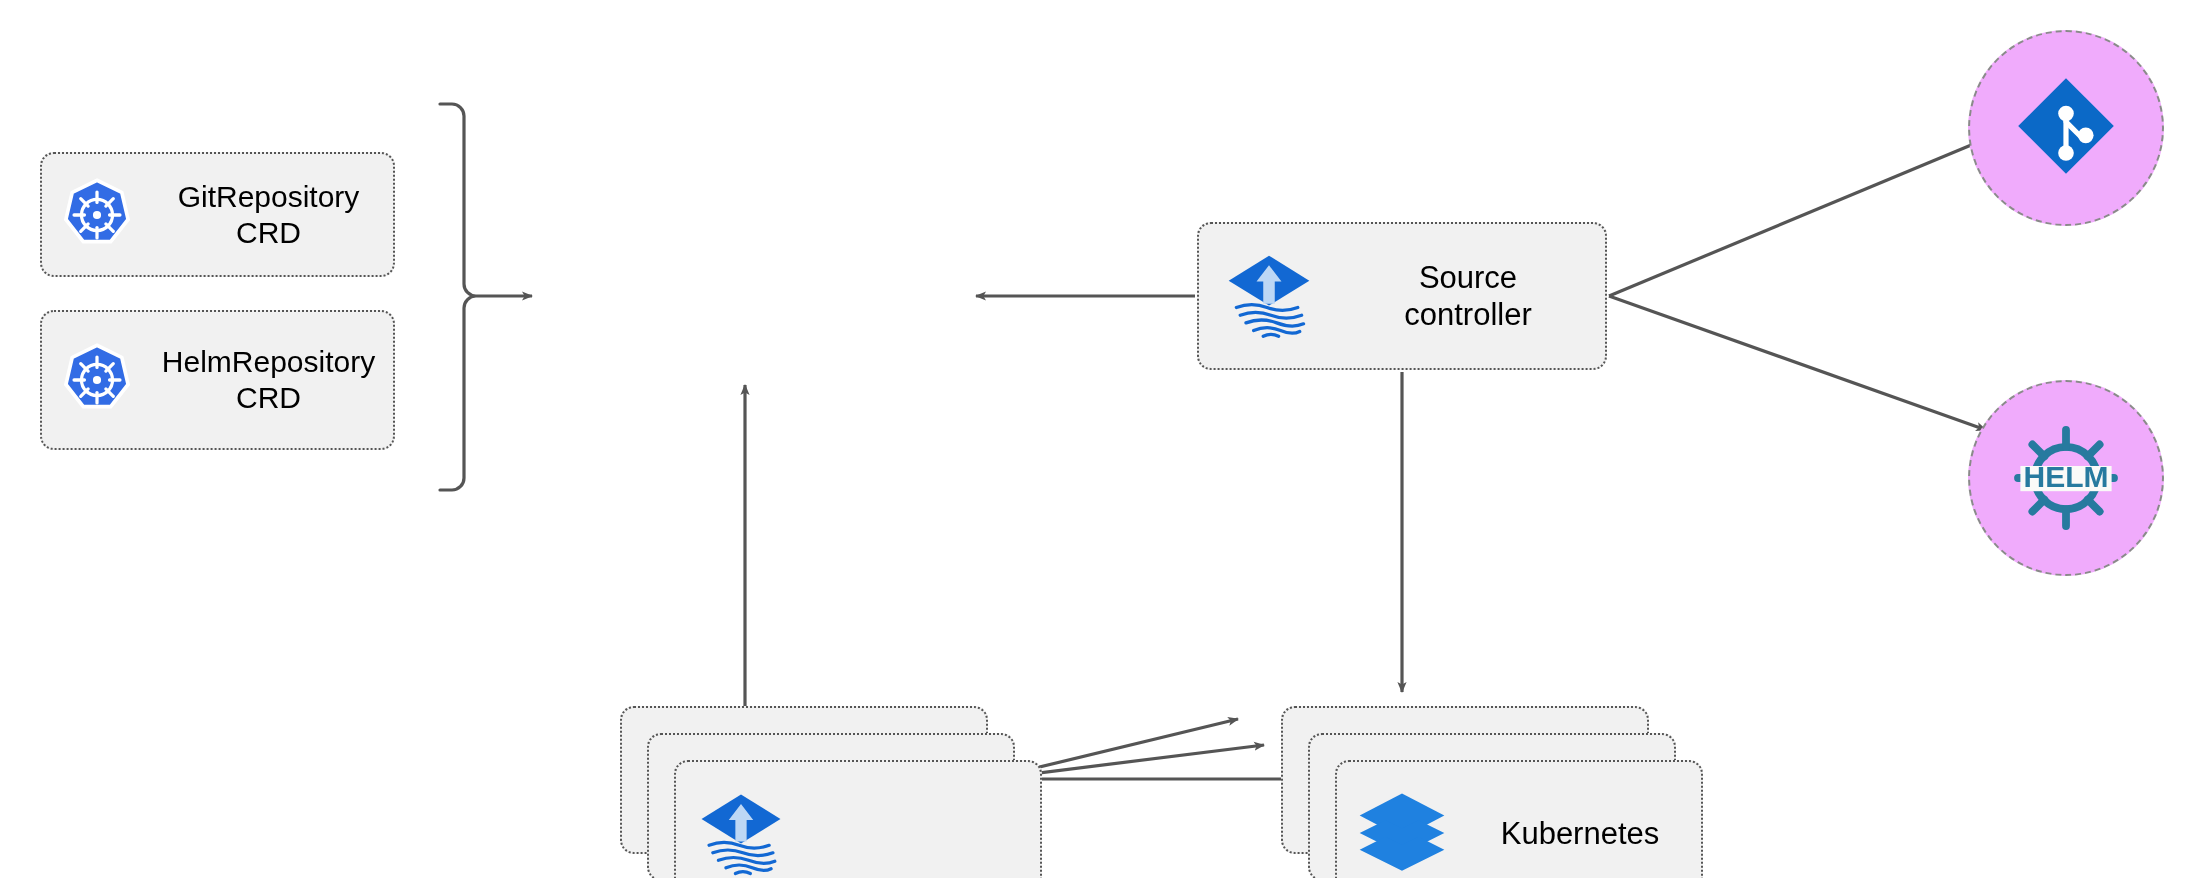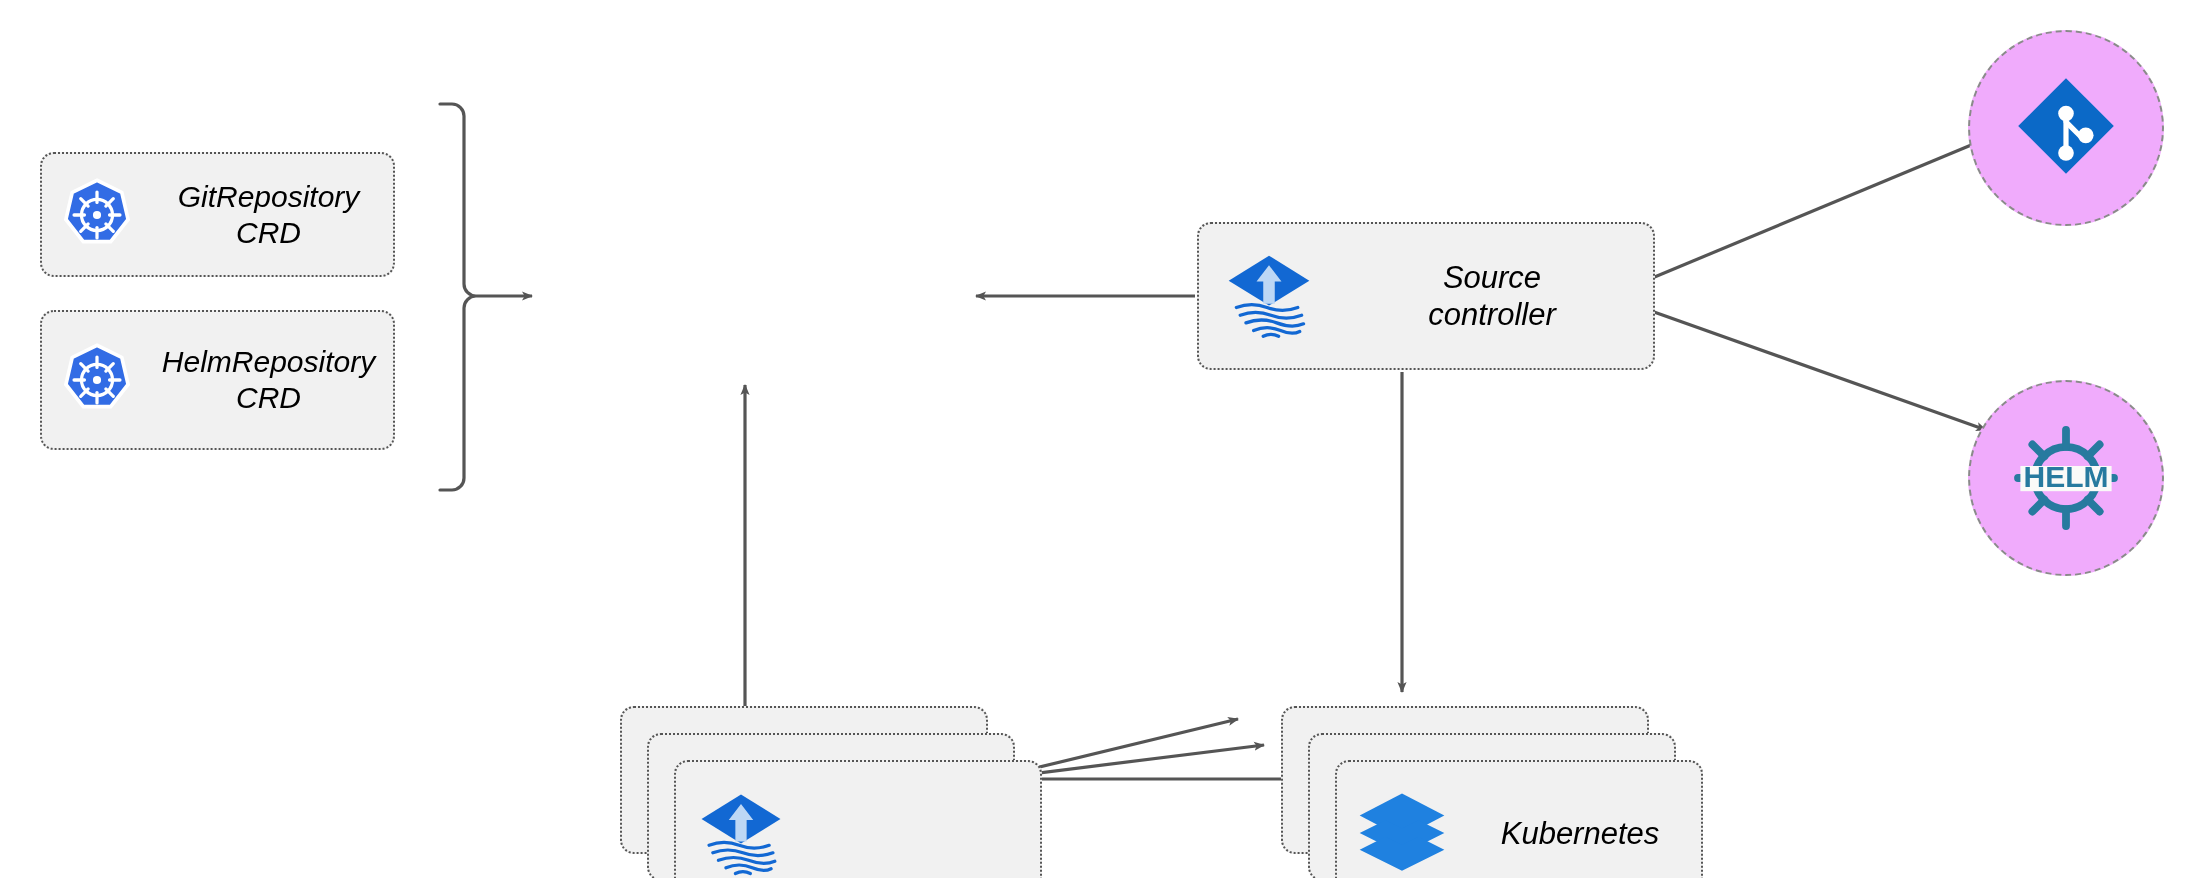--- a/index.html
+++ b/index.html
@@ -33,21 +33,20 @@
     align-items: center;
     justify-content: center;
   }
   .node .label {
     flex: 1 1 auto;
     text-align: center;
     color: #000000;
     line-height: 1.2;
     white-space: pre-line;
     padding-right: 8px;
-    font-style: italic;
   }
   
   .ghost {
     position: absolute;
     box-sizing: border-box;
     background: #f1f1f1;
     border: 2px dotted #555555;
     border-radius: 14px;
     z-index: 3;
   }
@@ -143,21 +142,21 @@
           <line x1="38" y1="62" x2="28" y2="72"></line>
         </g>
         <circle cx="50" cy="50" r="5.5" fill="#ffffff"></circle>
       </svg>
     </span>
     <span class="label" style="font-size:30px;">HelmRepository
 CRD</span>
   </div>
 
 
-  <div class="node" style="left:1197px; top:222px; width:458px; height:148px;justify-content:space-between;">
+  <div class="node" style="left:1197px; top:222px; width:410px; height:148px;justify-content:space-between;">
     <span class="icon-slot" style="width:140px;">
       <svg width="96" height="96" viewBox="0 0 100 100" aria-hidden="true">
         <polygon points="50,8 92,34 50,60 8,34" fill="#1268d3"></polygon>
         <g fill="#bcd7f5">
           <polygon points="50,18 63,35 56,35 56,58 44,58 44,35 37,35"></polygon>
         </g>
         <g stroke="#1268d3" stroke-width="3.4" fill="none" stroke-linecap="round">
           <path d="M16,62 Q32,56 48,62 Q64,68 80,62"></path>
           <path d="M20,70 Q36,64 52,70 Q68,76 84,70"></path>
           <path d="M26,78 Q42,72 58,78 Q74,84 86,79"></path>

